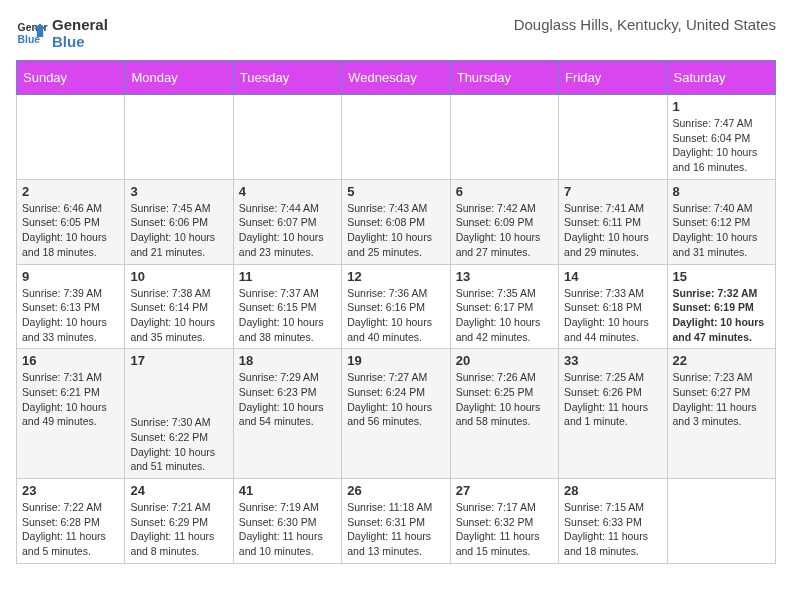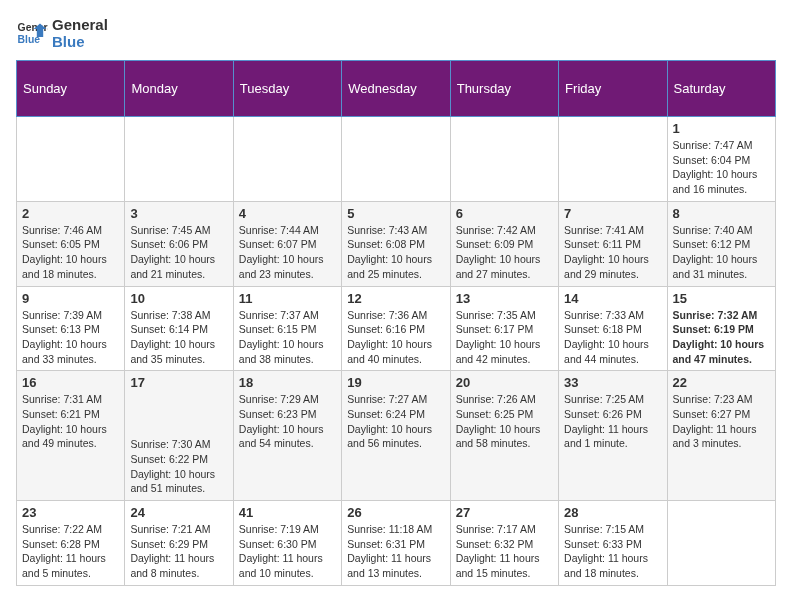--- a/index.html
+++ b/index.html
@@ -36,24 +36,24 @@
     .location-title {
       font-size: 15px;
       color: #555;
     }
     .calendar {
       width: 100%;
       border-collapse: collapse;
       border: 1px solid #ccc;
     }
     .calendar th {
-      background-color: #701a75;
+      background-color: #d946ef;
       color: #fff;
       text-align: left;
-      padding: 20px 6px;
+      padding: 9px 6px;
       font-size: 13px;
       font-weight: normal;
       border: 1px solid #5590cc;
     }
     .calendar td {
       vertical-align: top;
       border: 1px solid #ccc;
       padding: 4px 5px;
       width: calc(100% / 7);
       min-height: 80px;
@@ -92,20 +92,21 @@
       <text x="2" y="18" font-size="13" font-weight="bold" fill="#333" font-family="Arial">General</text>
       <text x="2" y="32" font-size="13" font-weight="bold" fill="#3a7abf" font-family="Arial">Blue</text>
       <polygon points="30,8 38,15 34,15 34,25 26,25 26,15 22,15" fill="#3a7abf"></polygon>
     </svg>
     <div style="display:flex;flex-direction:column;">
       <span style="font-size:15px;font-weight:bold;color:#333;">General</span>
       <span style="font-size:15px;font-weight:bold;color:#3a7abf;">Blue</span>
     </div>
   </div>
   <div class="title-block">
+    <div class="location-title">Douglass Hills, Kentucky, United States</div>
   </div>
 </div>
 
 <table class="calendar" id="cal">
     <thead>
       <tr>
         <th>Sunday</th>
         <th>Monday</th>
         <th>Tuesday</th>
         <th>Wednesday</th>
@@ -126,21 +127,21 @@
           <span class="day-num">1</span>
           <div class="day-info" style="white-space: pre-line;">Sunrise: 7:47 AM
 Sunset: 6:04 PM
 Daylight: 10 hours
 and 16 minutes.</div>
         </td>
       </tr>
       <tr>
         <td>
           <span class="day-num">2</span>
-          <div class="day-info" style="white-space: pre-line;">Sunrise: 7:46 AM
+          <div class="day-info" style="white-space: pre-line;">Sunrise: 6:46 AM
 Sunset: 6:05 PM
 Daylight: 10 hours
 and 18 minutes.</div>
         </td>
         <td>
           <span class="day-num">3</span>
           <div class="day-info" style="white-space: pre-line;">Sunrise: 7:45 AM
 Sunset: 6:06 PM
 Daylight: 10 hours
 and 21 minutes.</div>

